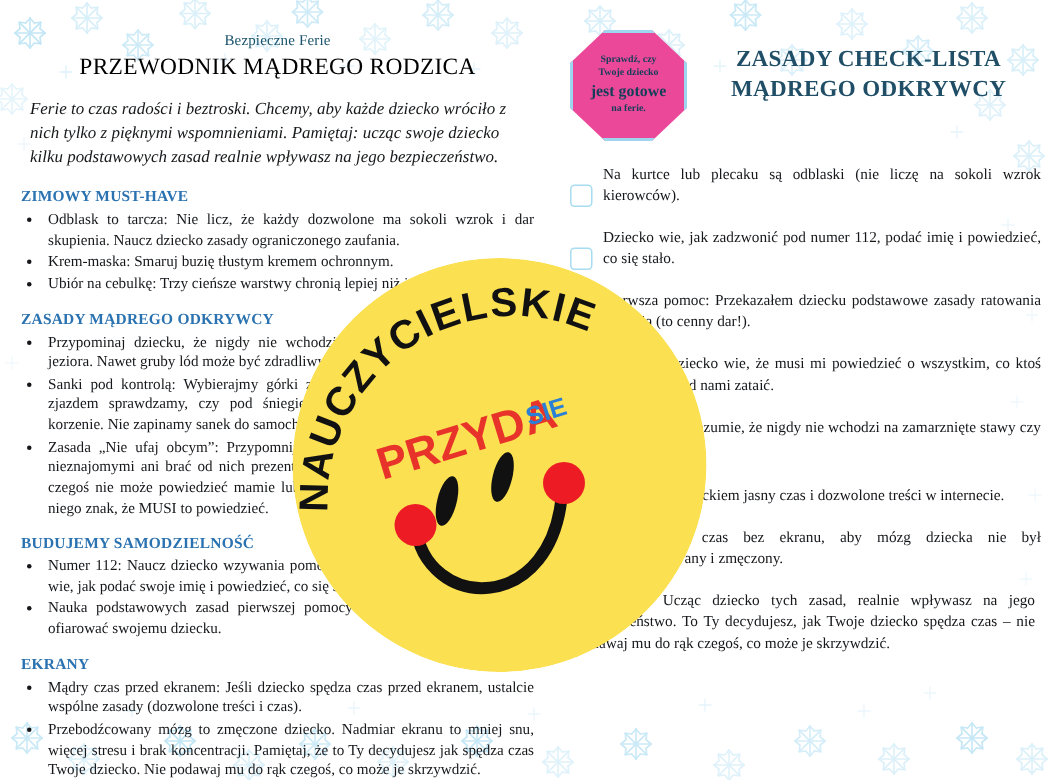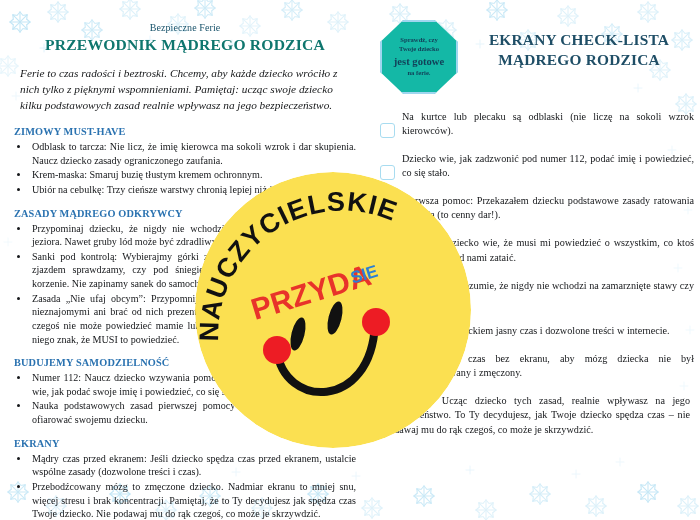--- a/index.html
+++ b/index.html
@@ -24,21 +24,21 @@
   }
   .col-left  { width:374px; padding:22px 18px 0 14px; }
   .col-right { width:326px; padding:14px 6px 0 6px; position:relative; }
 
   
   .title-sub {
     text-align:center; color:#19536b; font-weight:normal;
     font-size:10px; letter-spacing:.1px; margin:0 0 3px 0;
   }
   .title-main {
-    text-align:center; color:#0f766e; font-weight:bold;
+    text-align:center; color:#000000; font-weight:normal;
     font-size:15.6px; letter-spacing:.2px; margin:0 0 11px 0;
   }
   .lede {
     font-style:italic; font-size:11.3px; line-height:1.42;
     text-align:left; color:#16181a; margin:0 6px 13px 6px;
   }
   .sec-head {
     color:#2a72b0; font-weight:bold; font-size:10.3px;
     letter-spacing:.15px; margin:0 0 3px 0;
   }
@@ -46,21 +46,21 @@
   ul.bullets li {
     font-size:10.1px; line-height:1.35; color:#15171a;
     text-align:justify; margin:0 0 1px 0; padding-left:2px;
   }
 
   
   .badge-row { display:flex; align-items:flex-start; gap:6px; }
   .badge {
     width:78px; min-height:74px; flex:0 0 78px;
     margin-top:6px;
-    background:#14b8a6;
+    background:#ec4899;
     border:2.4px solid #9fd6ef;
     clip-path: polygon(30% 0%,70% 0%,100% 30%,100% 70%,70% 100%,30% 100%,0% 70%,0% 30%);
     display:flex; flex-direction:column; align-items:center;
     justify-content:center; text-align:center; padding:6px 4px;
   }
   .badge-l1, .badge-l4 { font-size:6.6px; font-weight:bold; color:#123f58; line-height:1.35; }
   .badge-l2 { font-size:6.6px; font-weight:bold; color:#123f58; line-height:1.35; }
   .badge-l3 { font-size:10.6px; font-weight:bold; color:#123f58; line-height:1.25; margin:1px 0; }
 
   .rtitle-wrap { flex:1; text-align:center; padding-top:16px; }
@@ -192,21 +192,21 @@
 <div id="page">
 
   <div class="col-left">
     <div class="title-sub">Bezpieczne Ferie</div>
     <div class="title-main">PRZEWODNIK MĄDREGO RODZICA</div>
     <div class="lede">Ferie to czas radości i beztroski. Chcemy, aby każde dziecko wróciło z nich tylko z pięknymi wspomnieniami. Pamiętaj: ucząc swoje dziecko kilku podstawowych zasad realnie wpływasz na jego bezpieczeństwo.</div>
 
     <div>
       <div class="sec-head">ZIMOWY MUST-HAVE</div>
       <ul class="bullets">
-        <li>Odblask to tarcza: Nie licz, że imię kierowca ma  sokoli wzrok i dar skupienia. Naucz dziecko zasady ograniczonego zaufania.</li>
+        <li>Odblask to tarcza: Nie licz, że każdy dozwolone ma  sokoli wzrok i dar skupienia. Naucz dziecko zasady ograniczonego zaufania.</li>
         <li>Krem-maska: Smaruj buzię tłustym kremem ochronnym.</li>
         <li>Ubiór na cebulkę: Trzy cieńsze warstwy chronią lepiej niż jedna gruba.</li>
       </ul>
     </div>
 
     <div>
       <div class="sec-head">ZASADY MĄDREGO ODKRYWCY</div>
       <ul class="bullets">
         <li>Przypominaj dziecku, że nigdy nie wchodzimy na zamarznięte stawy czy jeziora. Nawet gruby lód może być zdradliwy.</li>
         <li>Sanki pod kontrolą: Wybierajmy górki z dala od ulic i zbiorników. Przed zjazdem sprawdzamy, czy pod śniegiem nie ma kamieni lub wystające korzenie. Nie zapinamy sanek do samochodu ani roweru.</li>
@@ -233,22 +233,22 @@
 
   <div class="col-right">
     <div class="badge-row">
       <div class="badge">
         <div class="badge-l1">Sprawdź, czy</div>
         <div class="badge-l2">Twoje dziecko</div>
         <div class="badge-l3">jest gotowe</div>
         <div class="badge-l4">na ferie.</div>
       </div>
       <div class="rtitle-wrap">
-        <div class="rtitle">EKRANY CHECK-LISTA</div>
-        <div class="rtitle">MĄDREGO RODZICA</div>
+        <div class="rtitle">ZASADY CHECK-LISTA</div>
+        <div class="rtitle">MĄDREGO ODKRYWCY</div>
       </div>
     </div>
 
     <ul class="checklist">
       <li>
         <span class="chk"></span>
         <span class="chk-text">Na kurtce lub  plecaku są odblaski (nie liczę na sokoli wzrok kierowców).</span>
       </li>
       <li>
         <span class="chk"></span>

